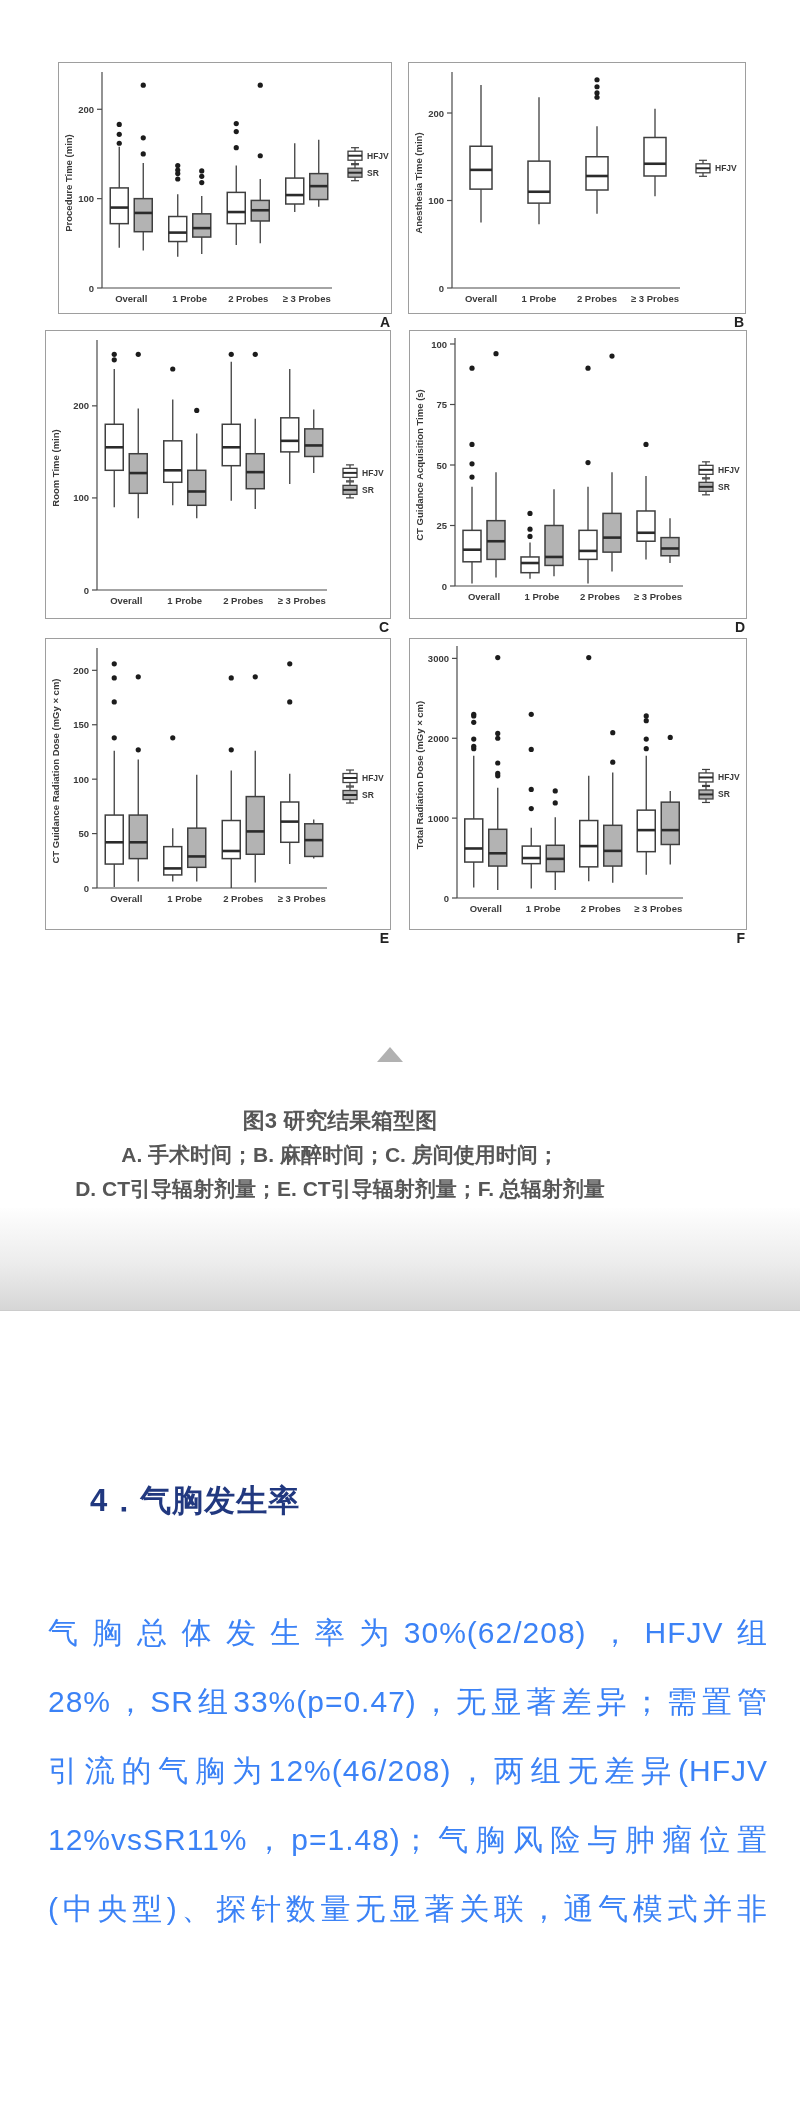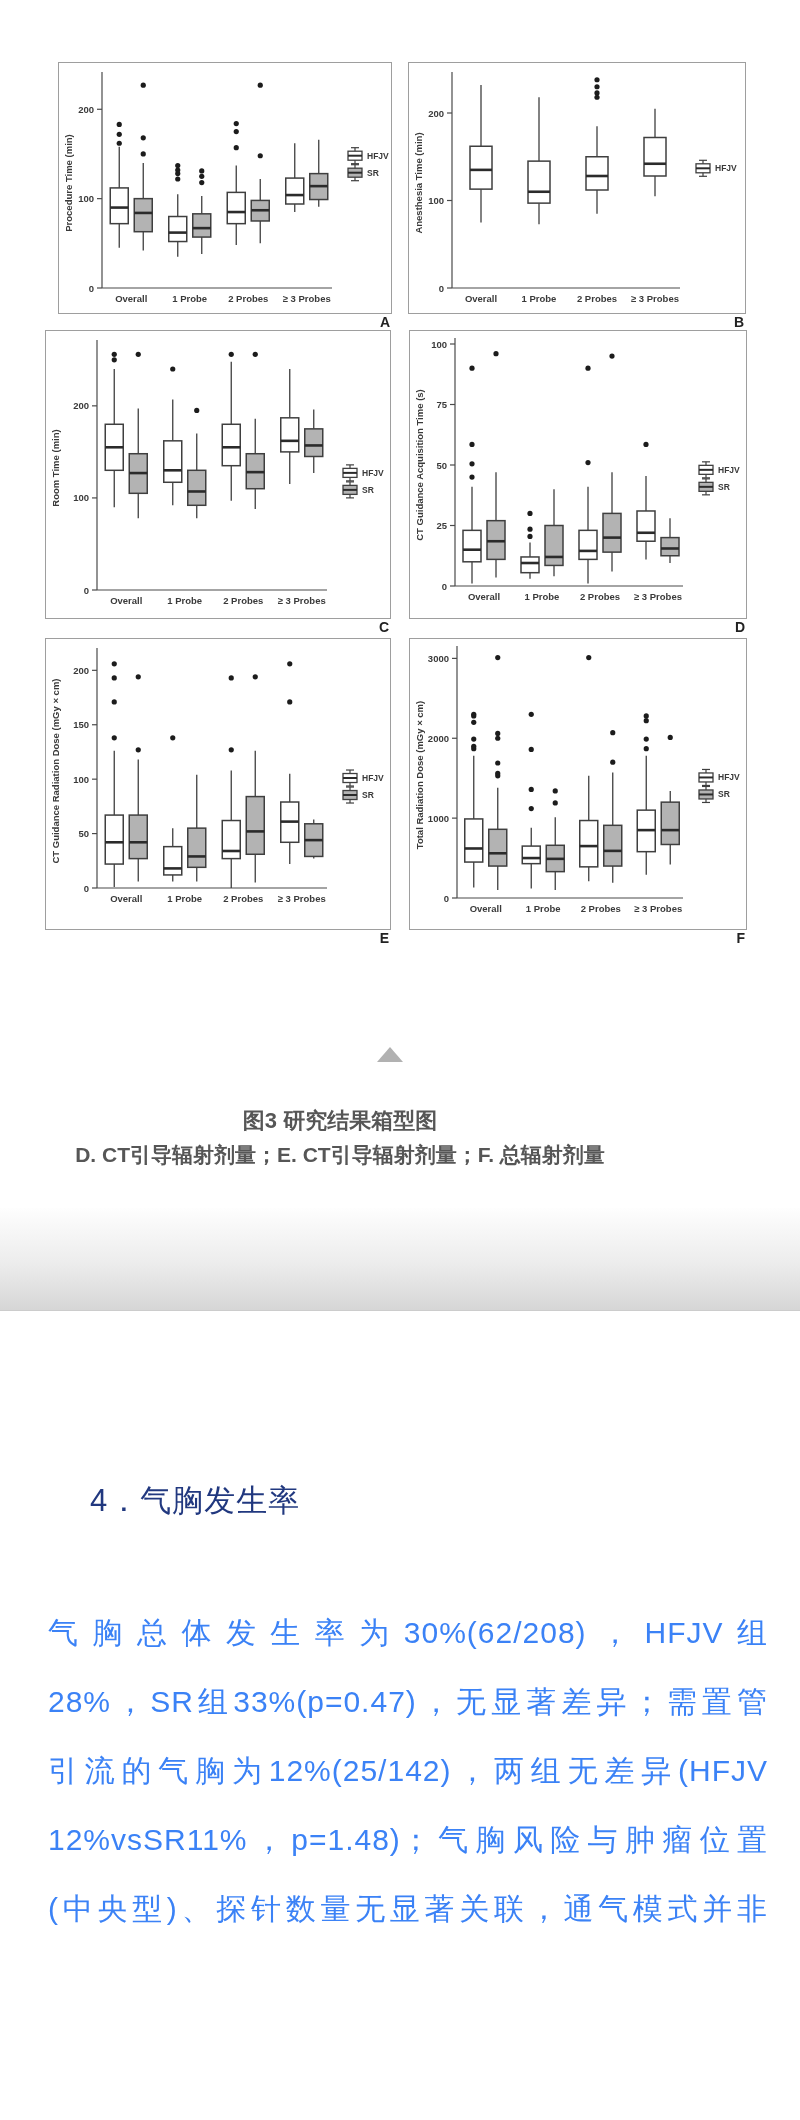--- a/index.html
+++ b/index.html
@@ -15,21 +15,21 @@
   .card-fade{position:absolute;left:0;top:1208px;width:800px;height:102px;
              background:linear-gradient(to bottom,#fefefe 0%,#ececec 55%,#d6d6d6 100%);
              border-bottom:1px solid #cccccc;}
   .collapse-arrow{position:absolute;left:377px;top:1047px;width:0;height:0;
                   border-left:13px solid transparent;border-right:13px solid transparent;
                   border-bottom:15px solid #b1b1b1;cursor:pointer;}
   .caption{position:absolute;left:0;top:1104px;width:680px;text-align:center;
            color:#565656;font-weight:600;font-size:21px;line-height:34px;}
   .caption .cap-title{font-size:22px;}
   .section-heading{position:absolute;left:90px;top:1480px;color:#21387f;
-                   font-size:31px;font-weight:normal;letter-spacing:1px;}
+                   font-size:31px;font-weight:bold;letter-spacing:1px;}
   .body-text{position:absolute;left:48px;top:1598px;width:720px;color:#3b82f6;
              font-size:30px;line-height:69px;letter-spacing:1px;}
   .body-line{text-align:justify;text-align-last:justify;white-space:nowrap;}
   .body-line.last{text-align-last:left;}
   svg text{font-family:"Liberation Sans",sans-serif;}
 </style>
 </head>
 <body>
 
 <div class="page">
@@ -565,28 +565,29 @@
         <line x1="290" y1="156.46" x2="304" y2="156.46" stroke="#2b2b2b" stroke-width="2"></line>
         <text x="309" y="159.46" font-size="8.5" font-weight="bold" fill="#3a3a3a">SR</text>
       </g>
       <text x="336" y="305" text-anchor="end" font-size="14" font-weight="bold" fill="#222222">F</text>
     </svg>
 
   <div class="collapse-arrow"></div>
 
   <div class="caption">
     <div class="cap-title">图3 研究结果箱型图</div>
+    <div>A. 手术时间；B. 麻醉时间；C. 房间使用时间；</div>
     <div>D. CT引导辐射剂量；E. CT引导辐射剂量；F. 总辐射剂量</div>
   </div>
 
   <div class="card-fade"></div>
 
   <div class="section-heading">4．气胸发生率</div>
 
   <div class="body-text">
     <div class="body-line">气胸总体发生率为30%(62/208)，HFJV组</div>
     <div class="body-line">28%，SR组33%(p=0.47)，无显著差异；需置管</div>
-    <div class="body-line">引流的气胸为12%(25/142)，两组无差异(HFJV</div>
+    <div class="body-line">引流的气胸为12%(46/208)，两组无差异(HFJV</div>
     <div class="body-line">12%vsSR11%，p=1.48)；气胸风险与肿瘤位置</div>
     <div class="body-line">(中央型)、探针数量无显著关联，通气模式并非</div>
   </div>
 
 </div>
 
 </body></html>

